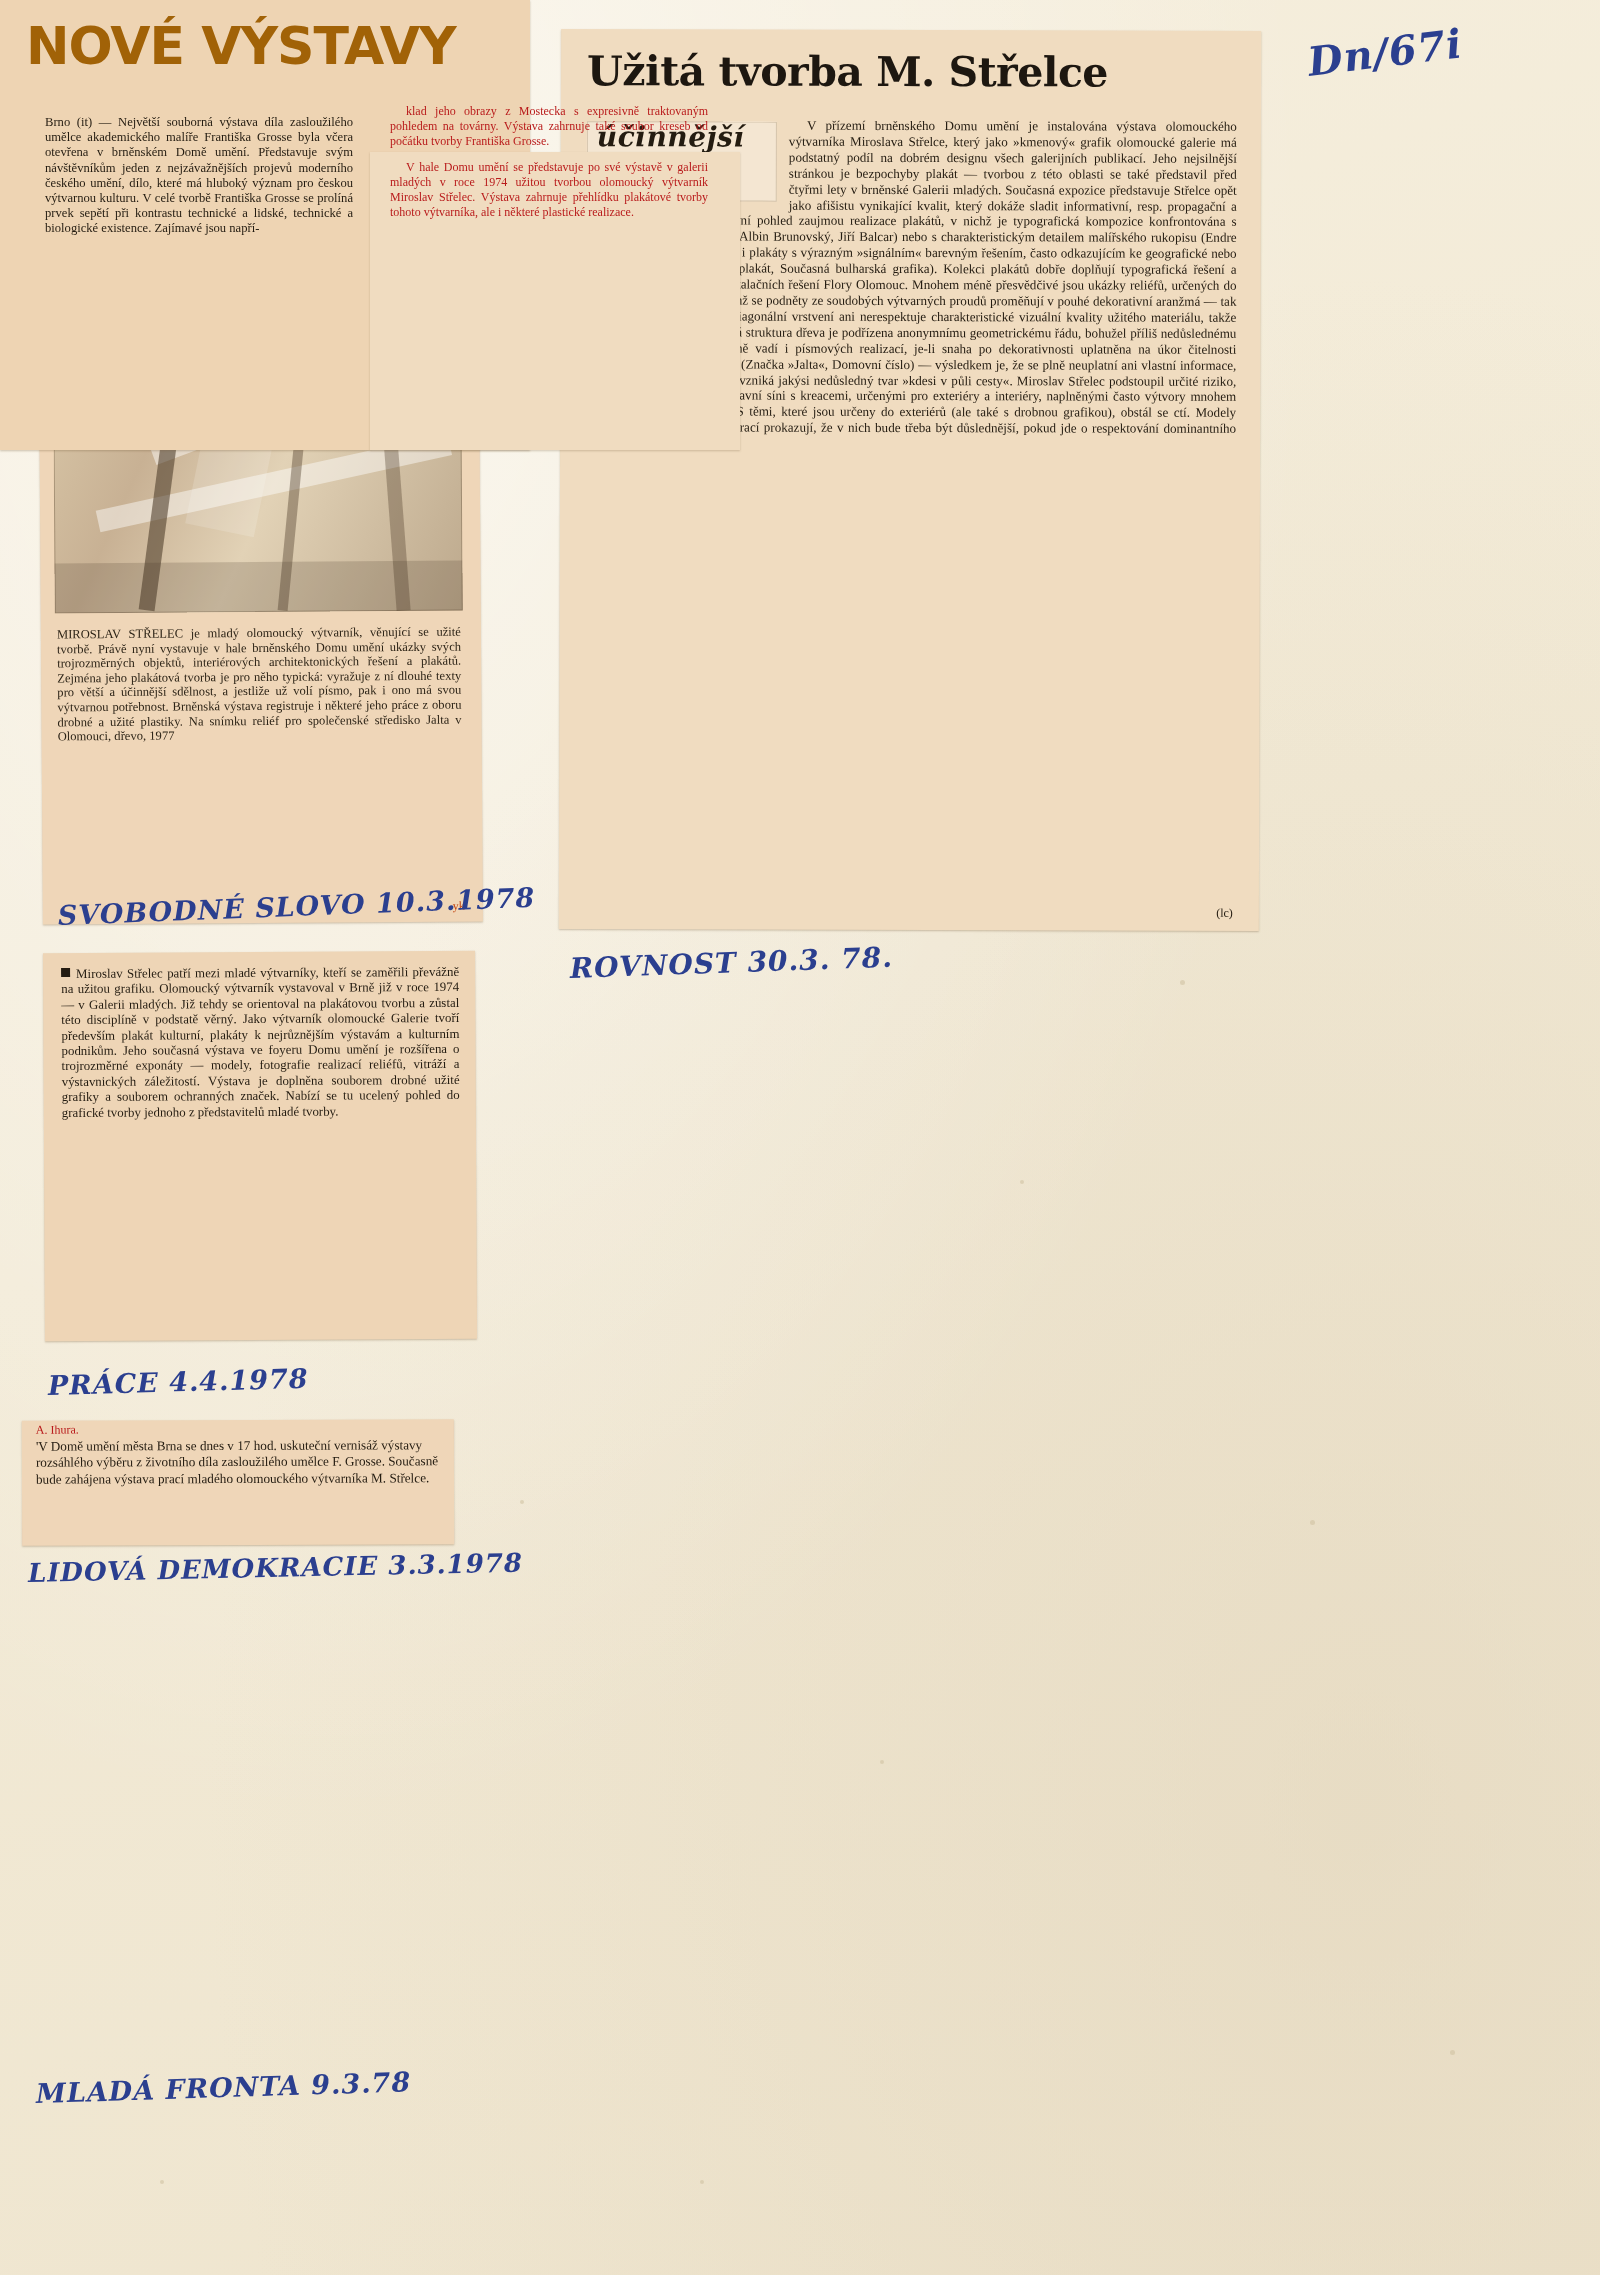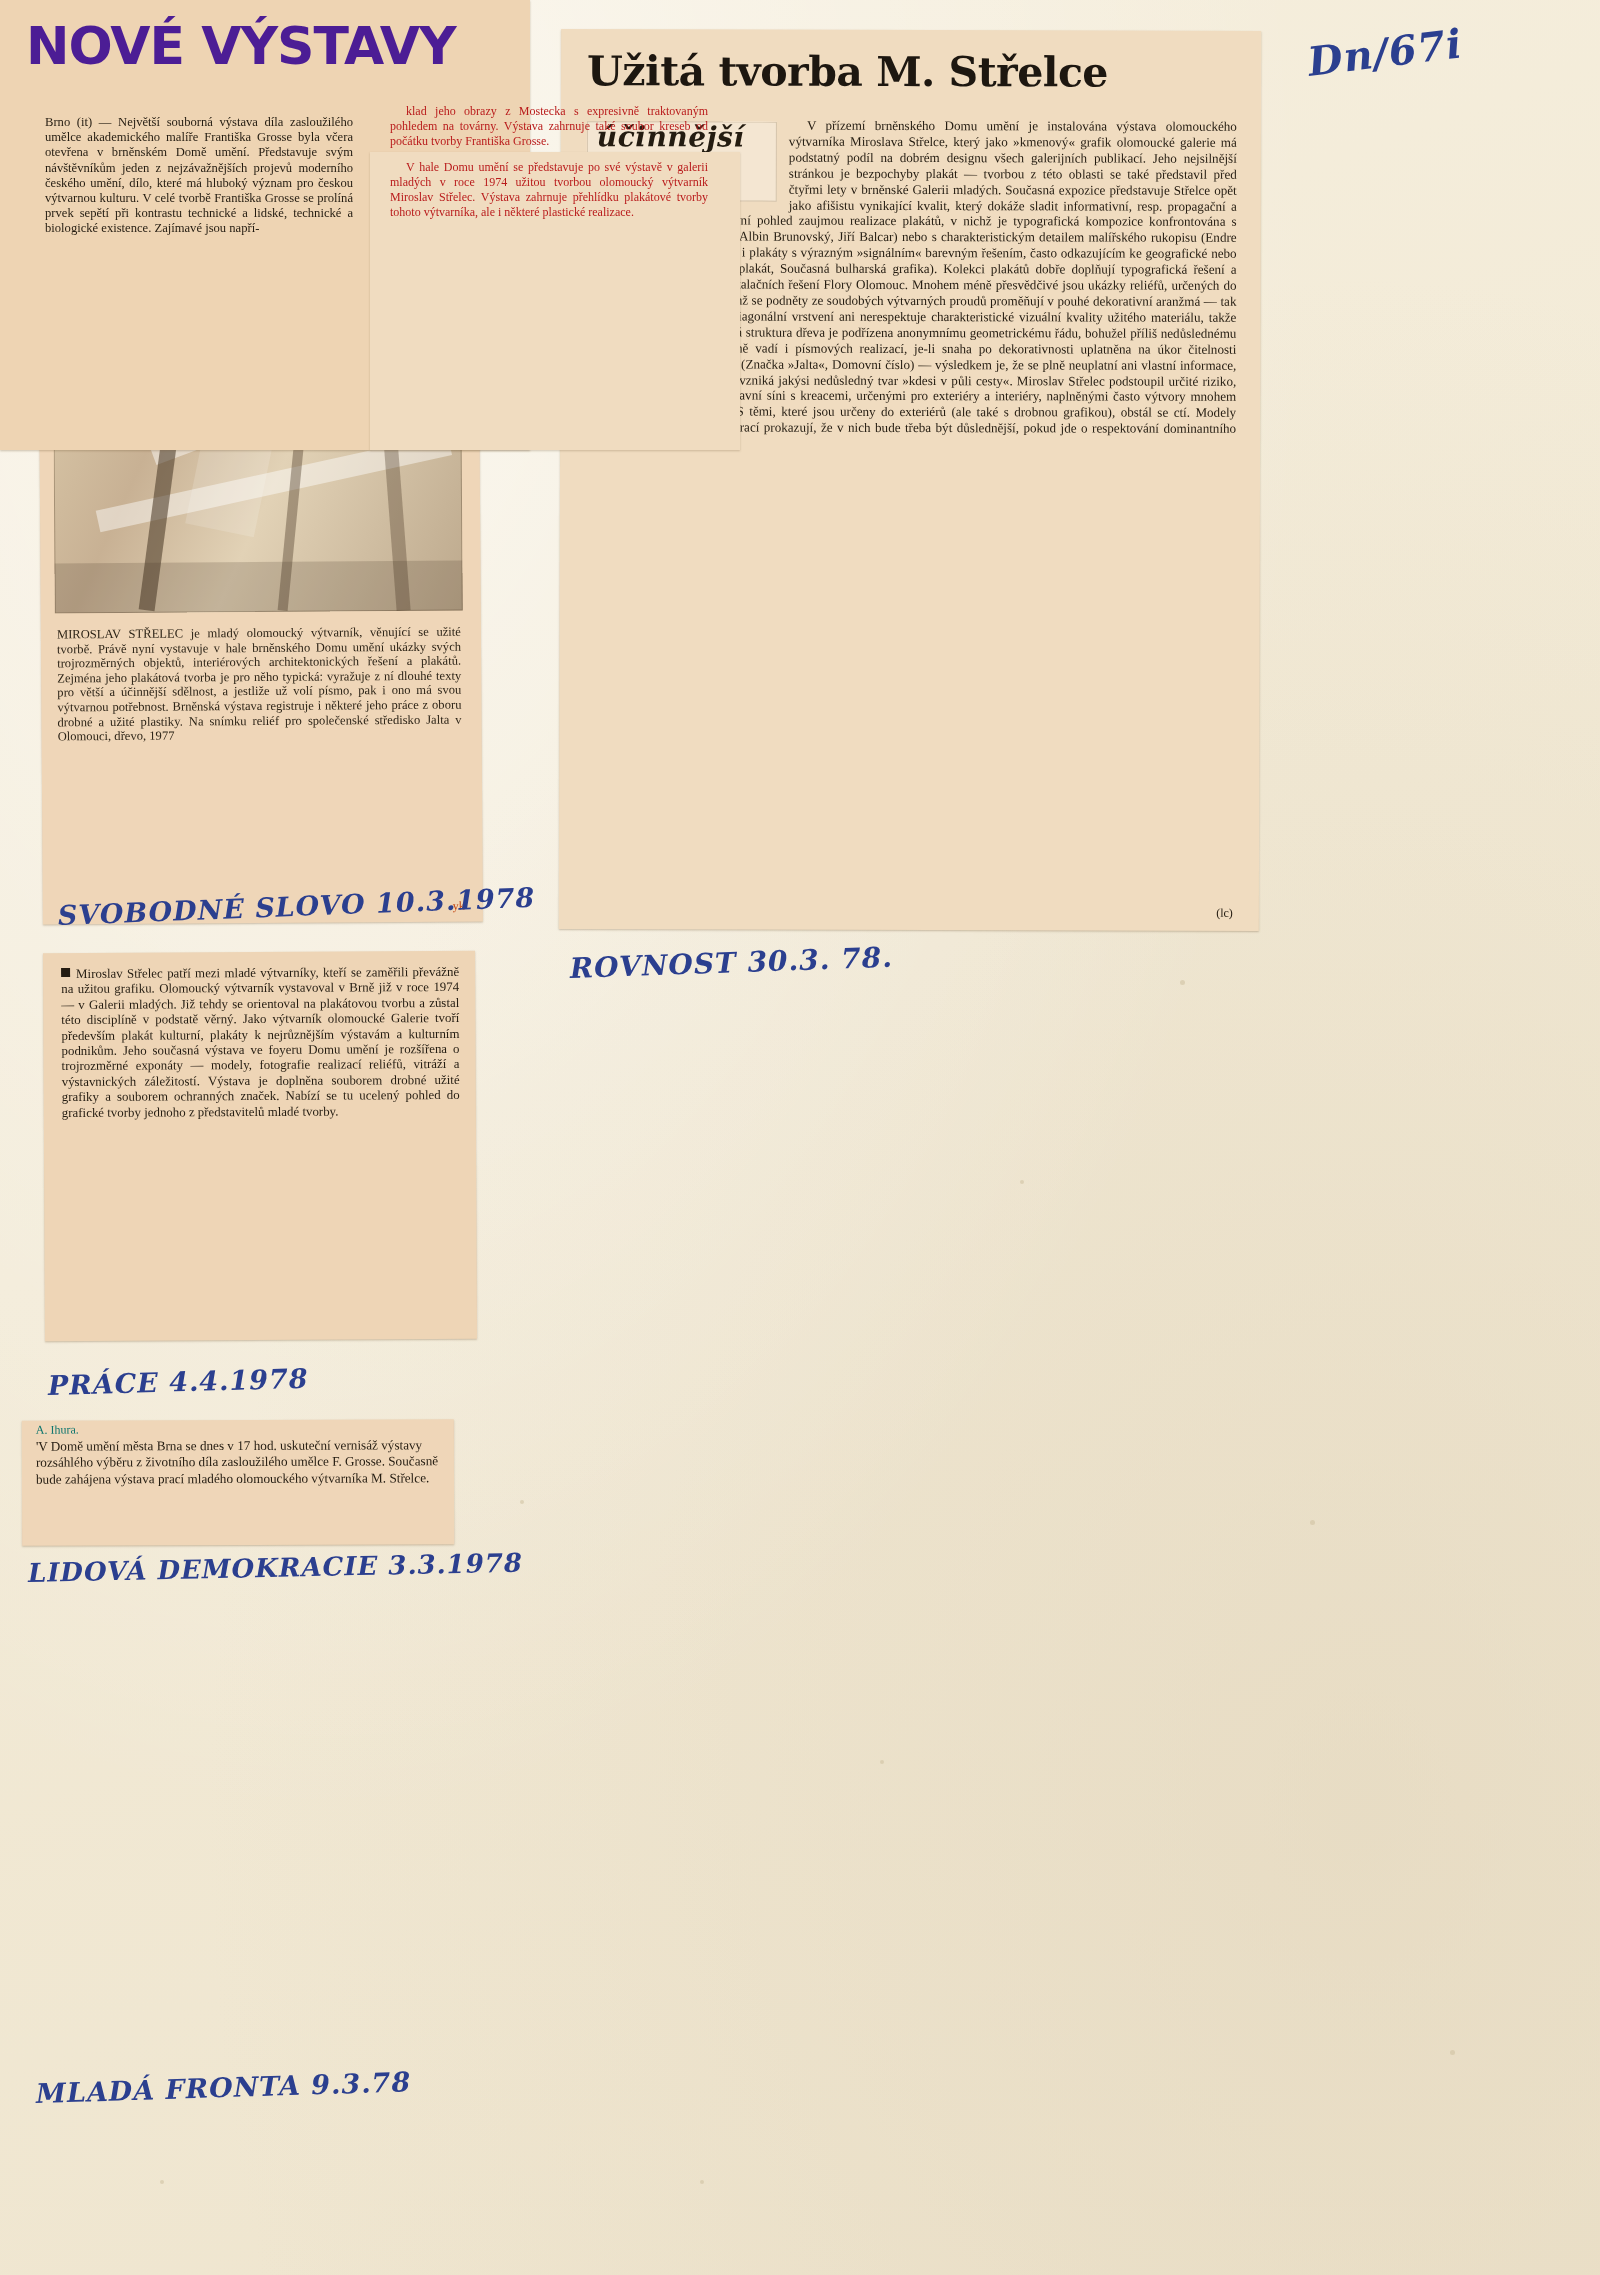--- a/index.html
+++ b/index.html
@@ -181,21 +181,21 @@
   }
 
   
   #clip-lidova {
     left: 22px; top: 1420px; width: 432px; height: 125px;
     transform: rotate(-0.2deg);
   }
   .lid-top {
     position: absolute;
     left: 14px; top: 2px;
-    font-size: 12px; color: #0f766e;
+    font-size: 12px; color: #b91c1c;
   }
   .lid-body {
     position: absolute;
     left: 14px; top: 18px; width: 404px;
     font-size: 13.2px;
     line-height: 16.4px;
     color: #241c11;
   }
 
   
@@ -214,21 +214,21 @@
     background: #f0dcc0;
     box-shadow: 0 1px 2px rgba(120,95,60,0.3);
   }
   .nv-title {
     position: absolute;
     left: 26px; top: 16px;
     font-family: "DejaVu Sans", sans-serif;
     font-weight: bold;
     font-size: 52px;
     letter-spacing: -1px;
-    color: #4c1d95;
+    color: #a16207;
     white-space: nowrap;
     text-align: center;
   }
   .nv-col1 {
     position: absolute;
     left: 34px; top: 104px; width: 330px;
     font-size: 12.6px;
     line-height: 15.2px;
     color: #241c11;
     text-align: justify;

